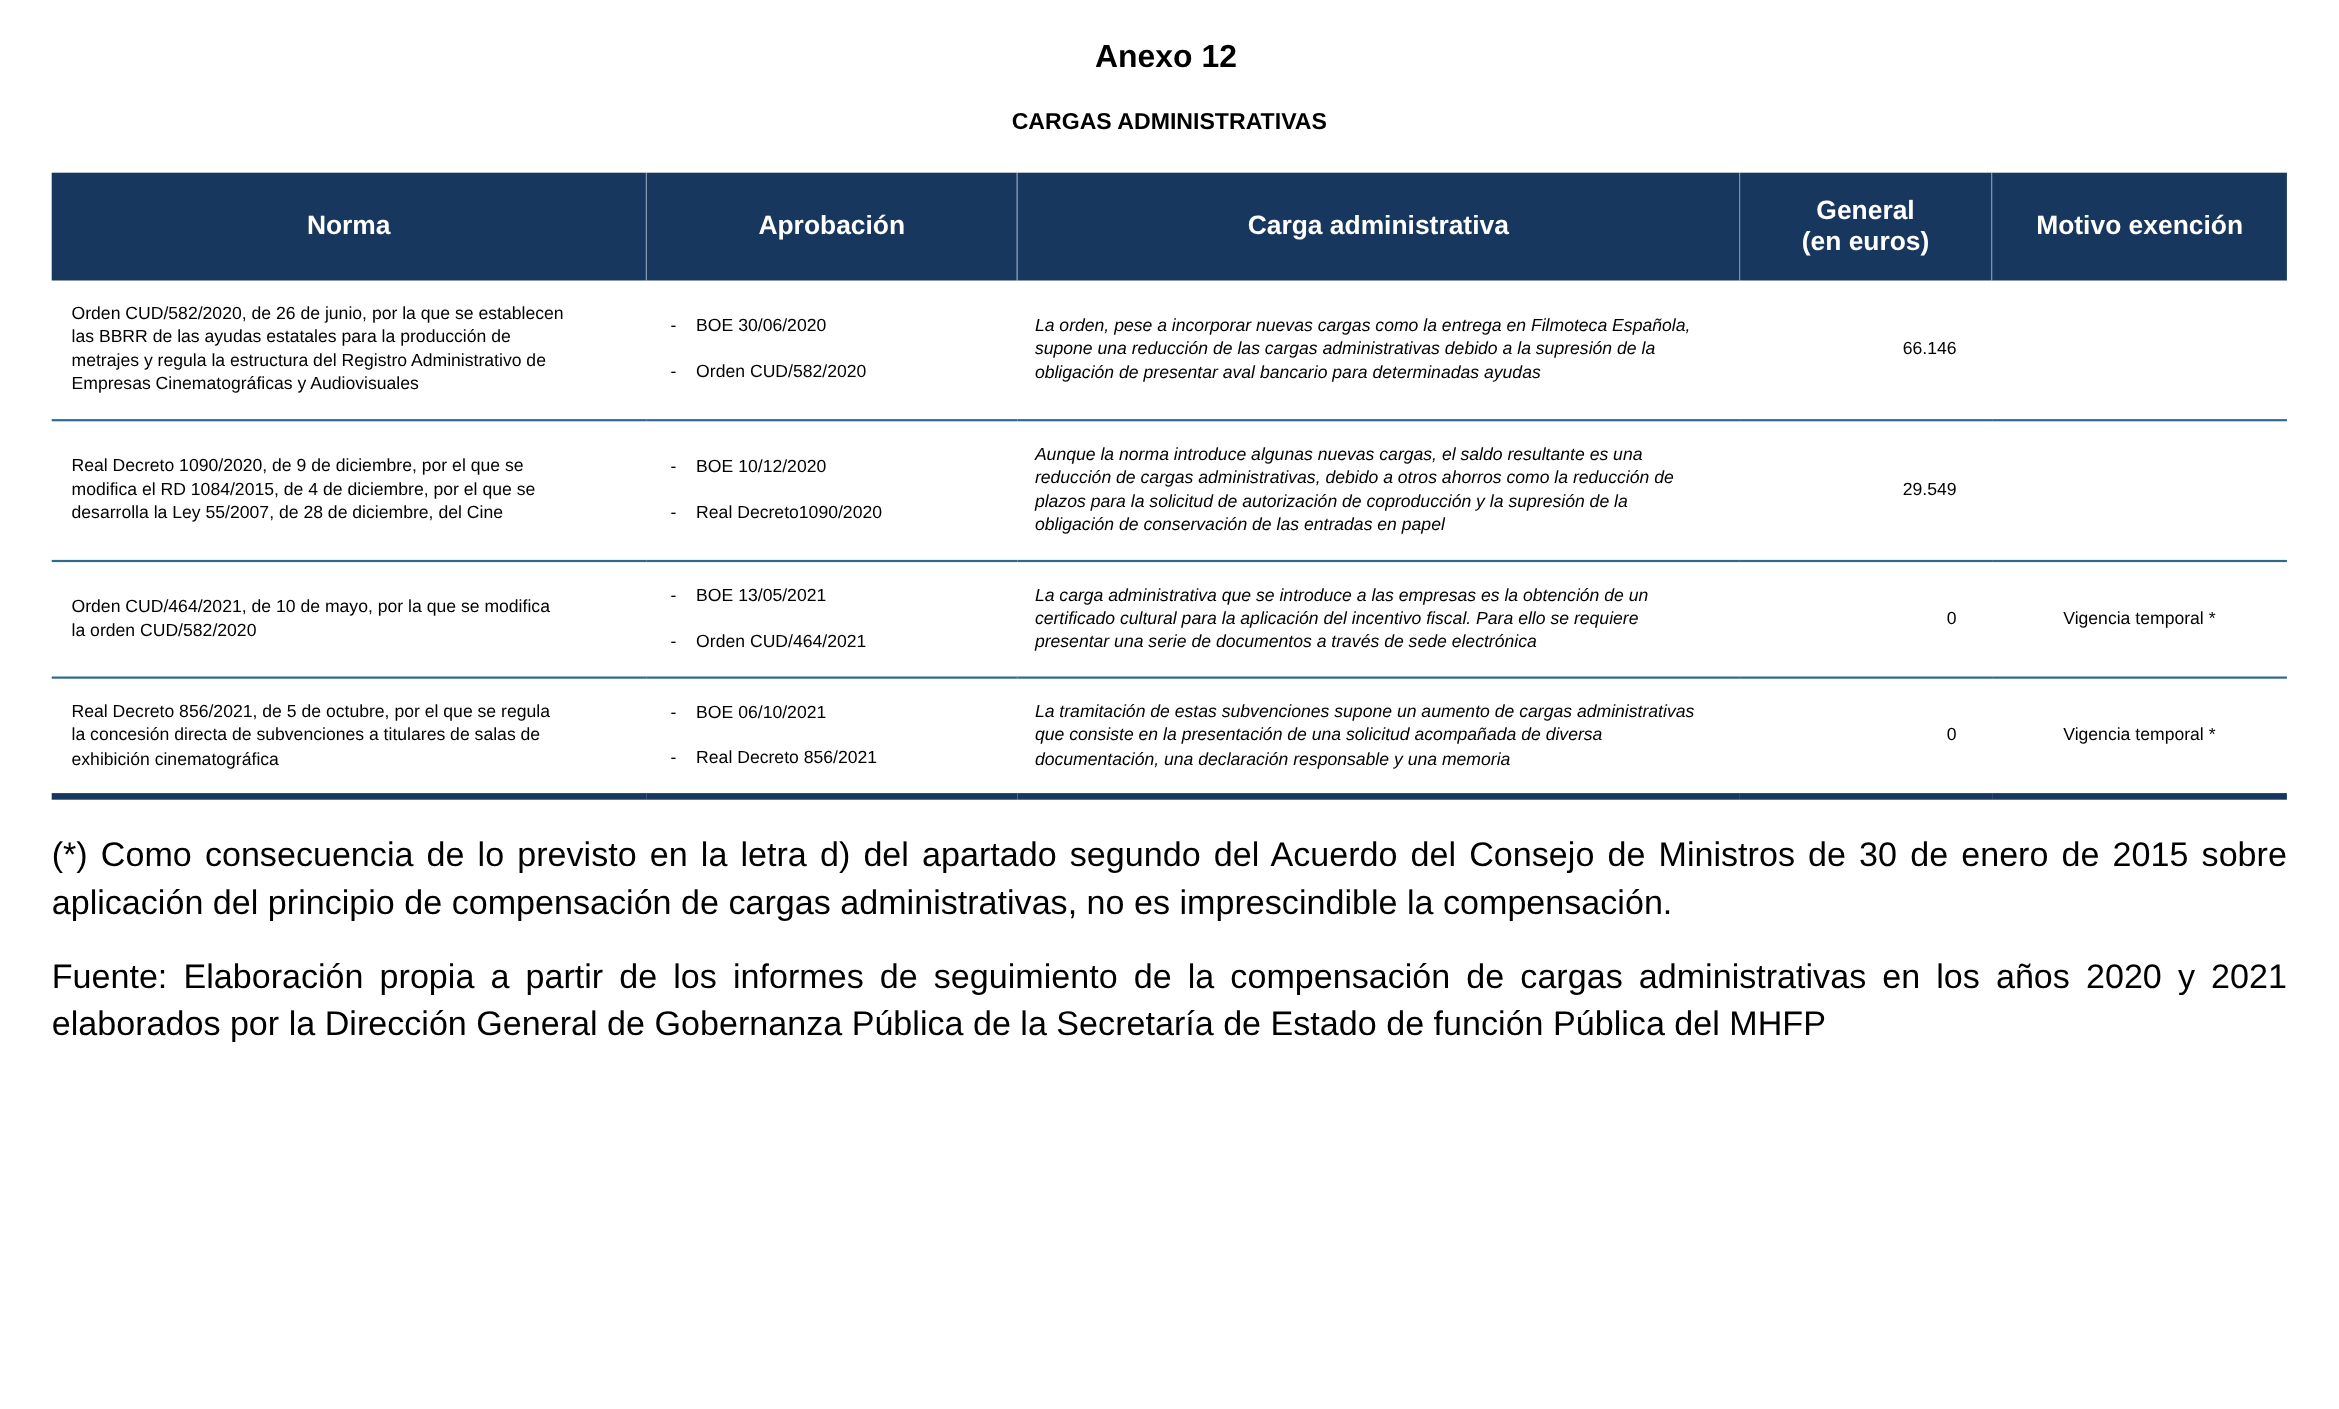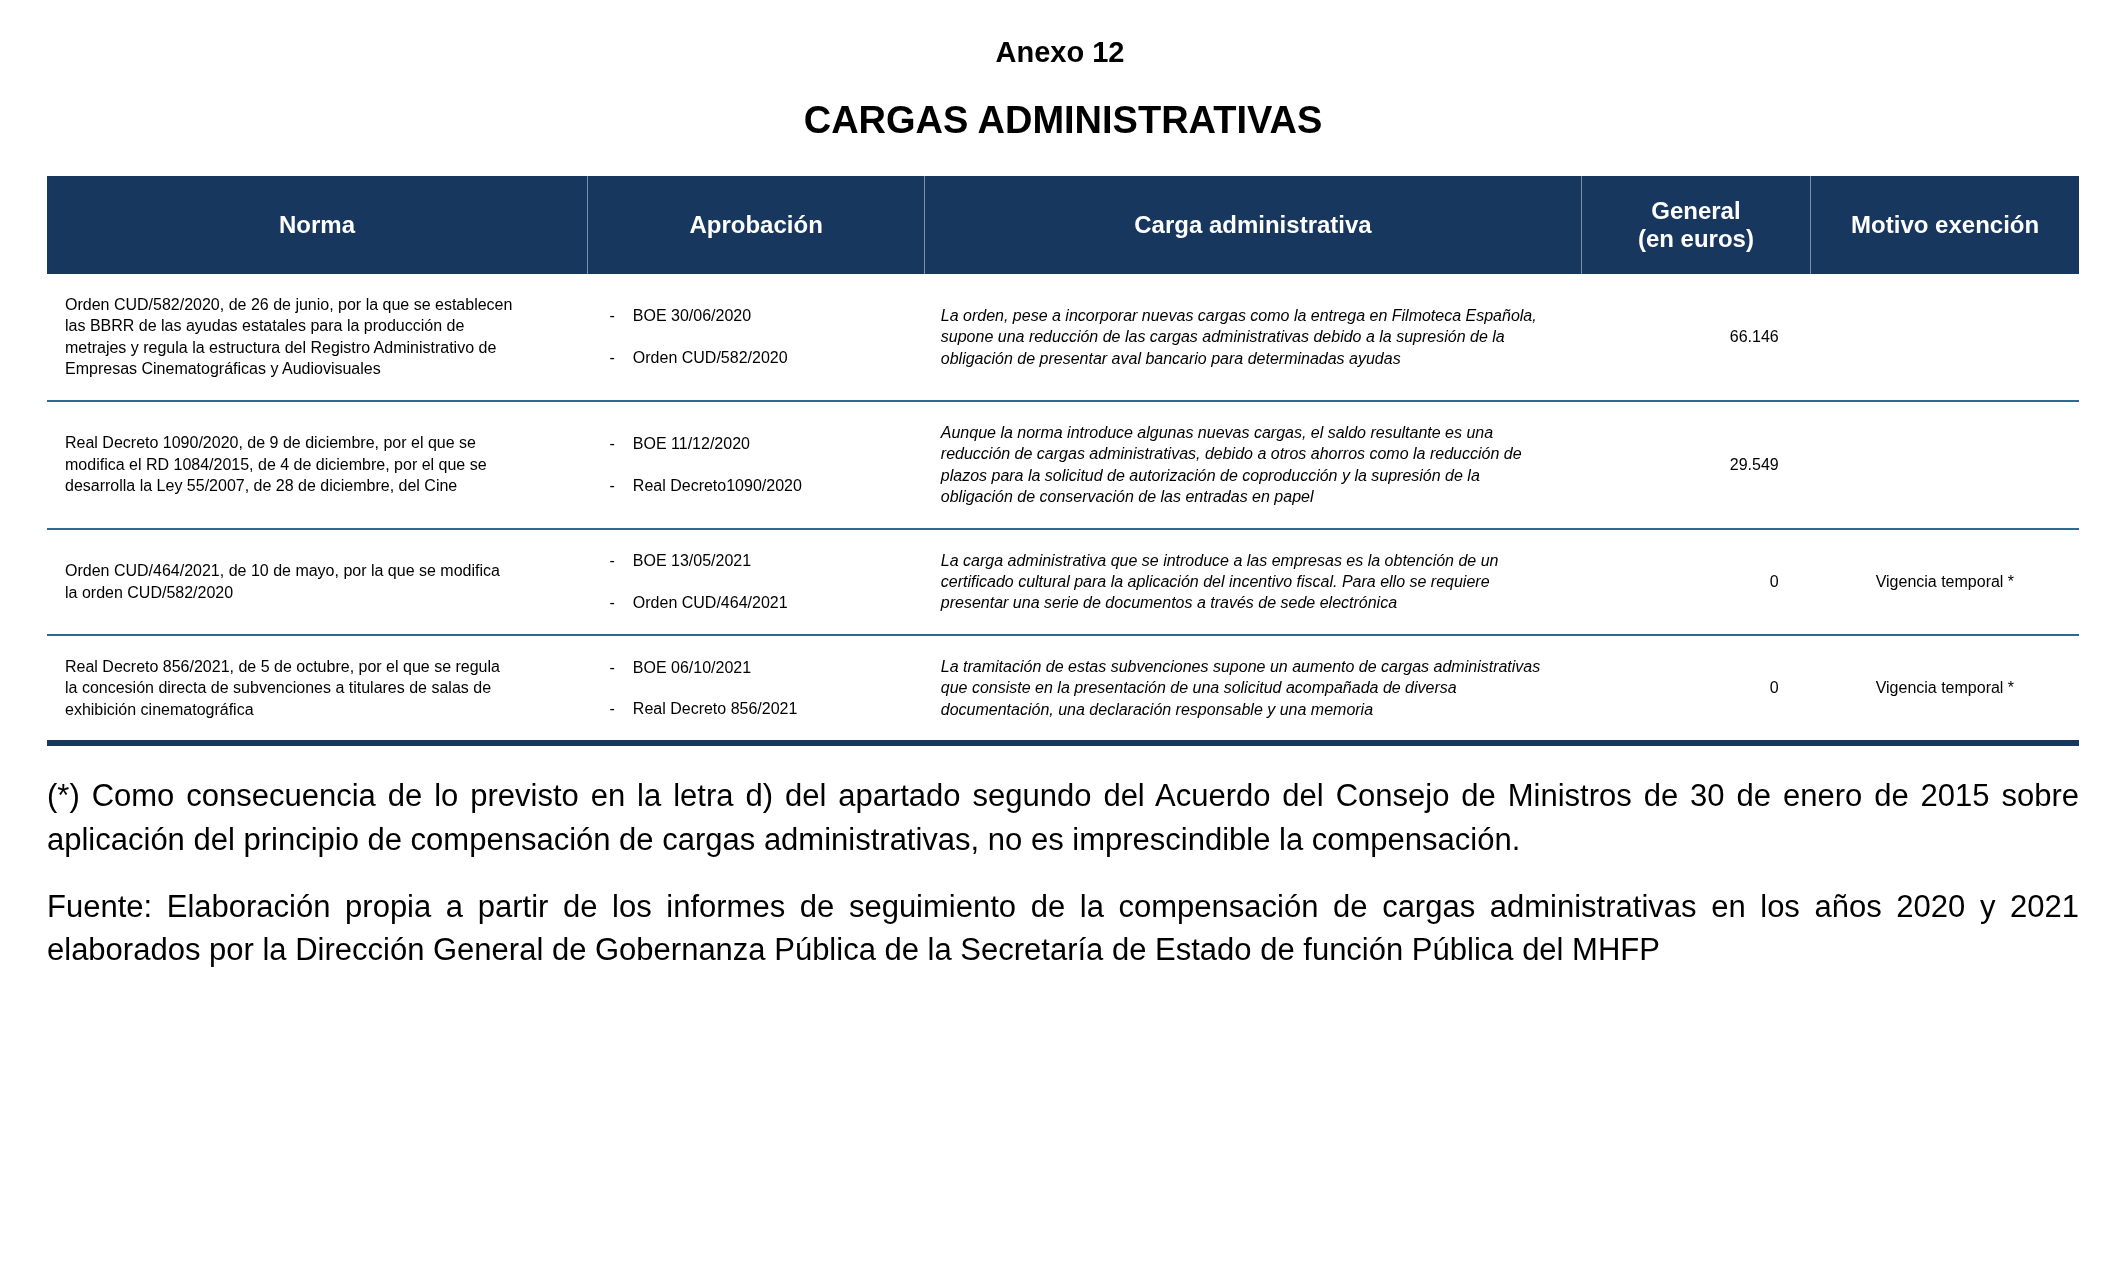--- a/index.html
+++ b/index.html
@@ -21,21 +21,21 @@
     padding:36px 47px 30px 47px;
   }
   .annex{
     text-align:center;
     font-size:29px;
     font-weight:bold;
     margin:0 6px 0 0;
   }
   .doc-title{
     text-align:center;
-    font-size:38px;
+    font-size:21px;
     font-weight:bold;
     margin:30px 0 0 0;
   }
   table.cargas{
     width:100%;
     border-collapse:collapse;
     margin-top:34px;
     border-bottom:6px solid var(--bottom-border);
   }
   col.c-norma{width:26.6%;}
@@ -119,21 +119,21 @@
         <div class="aprob-item">Orden CUD/582/2020</div>
       </td>
       <td class="col-carga">La orden, pese a incorporar nuevas cargas como la entrega en Filmoteca Española, supone una reducción de las cargas administrativas debido a la supresión de la obligación de presentar aval bancario para determinadas ayudas</td>
       <td class="col-ahorros">66.146</td>
       <td class="col-motivo"></td>
     </tr>
 
     <tr>
       <td class="col-norma">Real Decreto 1090/2020, de 9 de diciembre, por el que se modifica el RD 1084/2015, de 4 de diciembre, por el que se desarrolla la Ley 55/2007, de 28 de diciembre, del Cine</td>
       <td class="col-aprob">
-        <div class="aprob-item">BOE 11/12/2020</div>
+        <div class="aprob-item">BOE 10/12/2020</div>
         <div class="aprob-item">Real Decreto1090/2020</div>
       </td>
       <td class="col-carga">Aunque la norma introduce algunas nuevas cargas, el saldo resultante es una reducción de cargas administrativas, debido a otros ahorros como la reducción de plazos para la solicitud de autorización de coproducción y la supresión de la obligación de conservación de las entradas en papel</td>
       <td class="col-ahorros">29.549</td>
       <td class="col-motivo"></td>
     </tr>
 
     <tr>
       <td class="col-norma">Orden CUD/464/2021, de 10 de mayo, por la que se modifica la orden CUD/582/2020</td>
       <td class="col-aprob">

